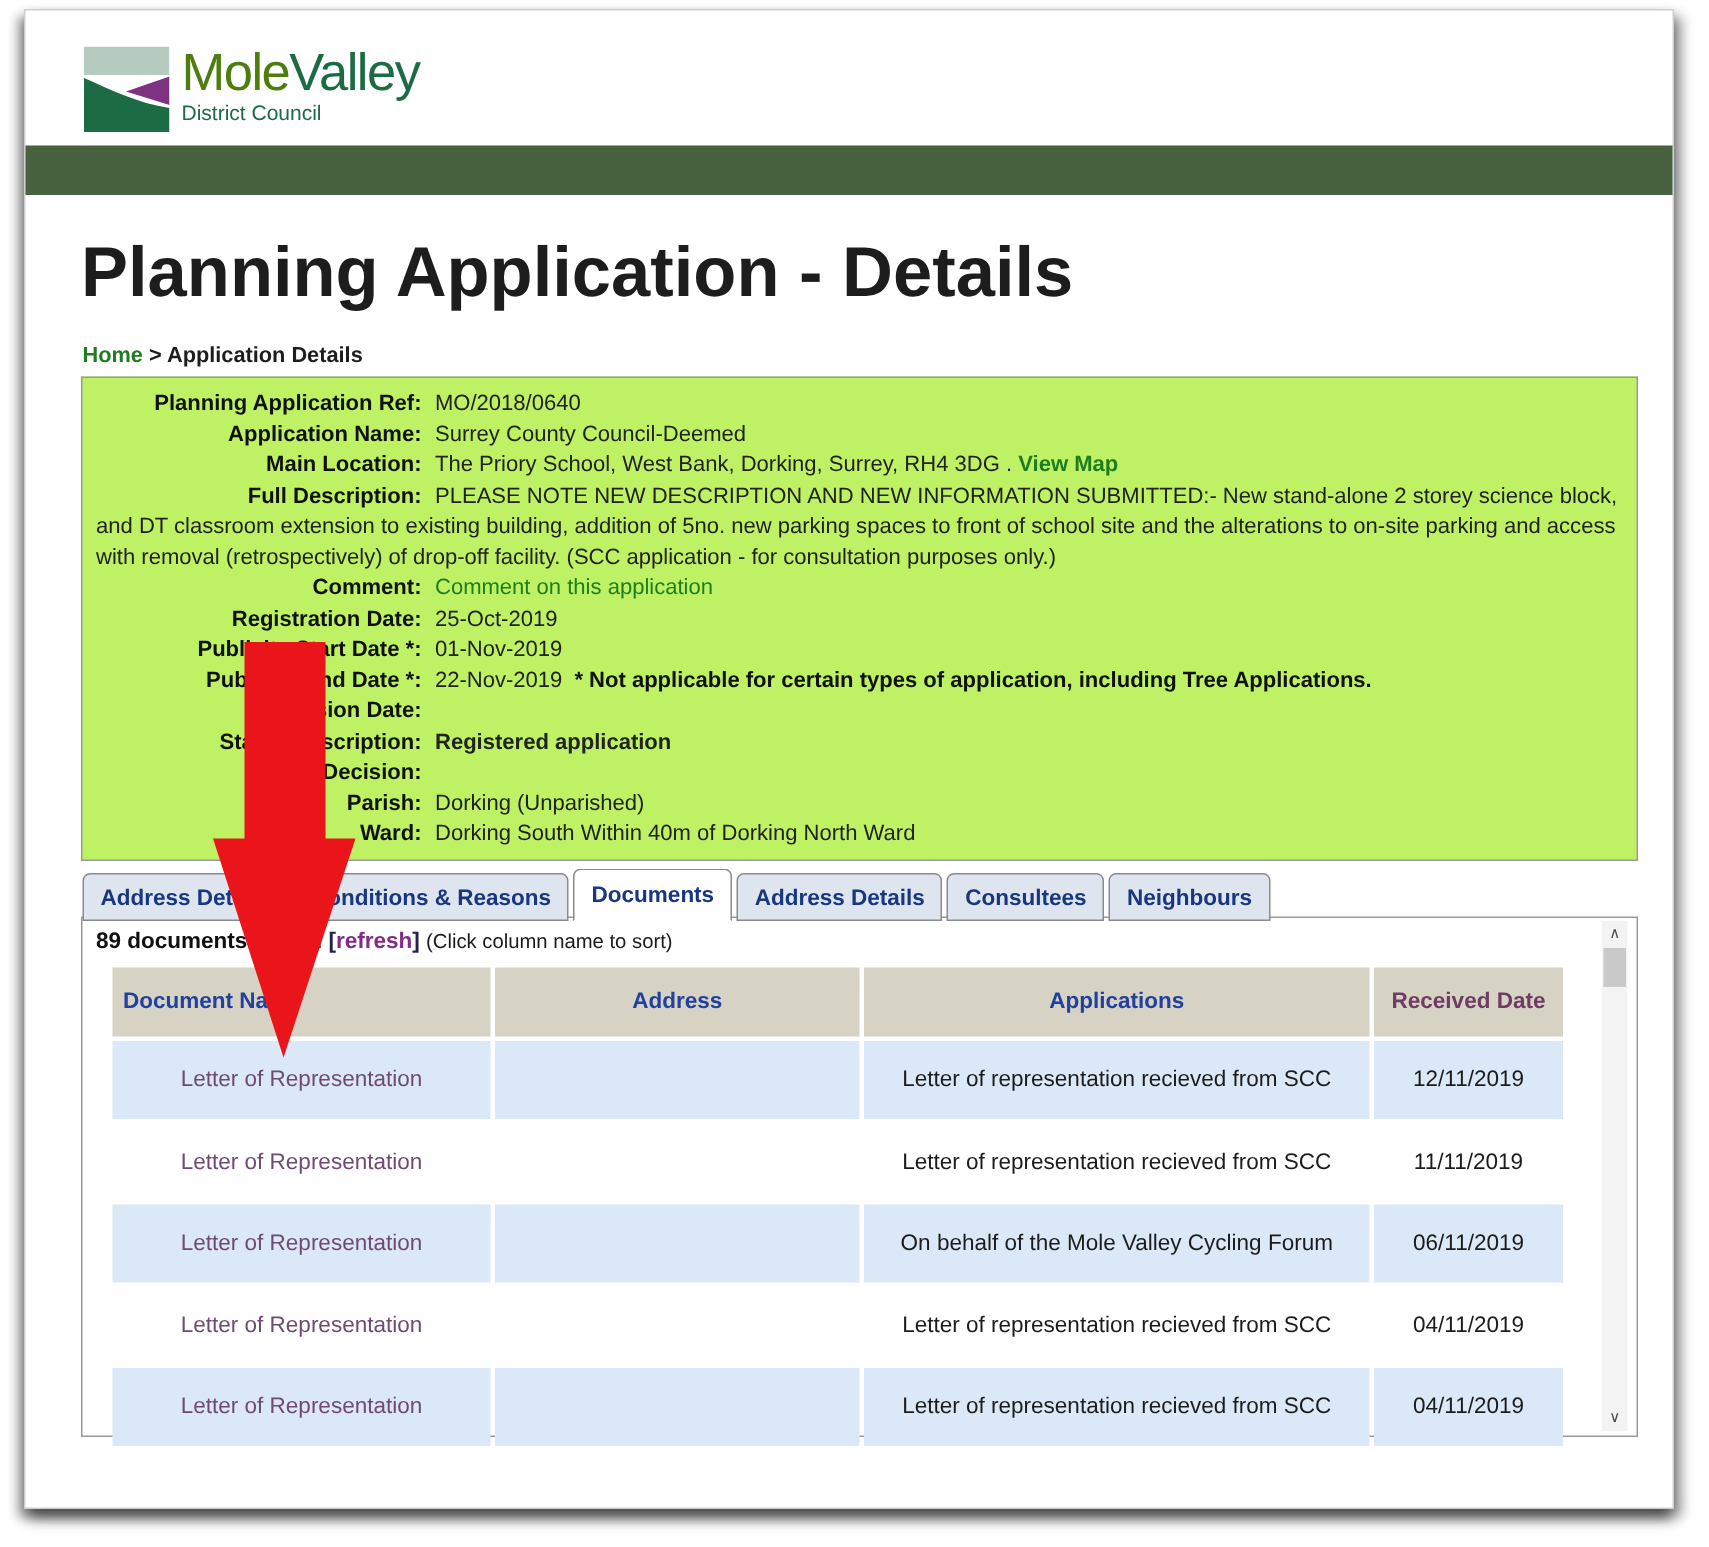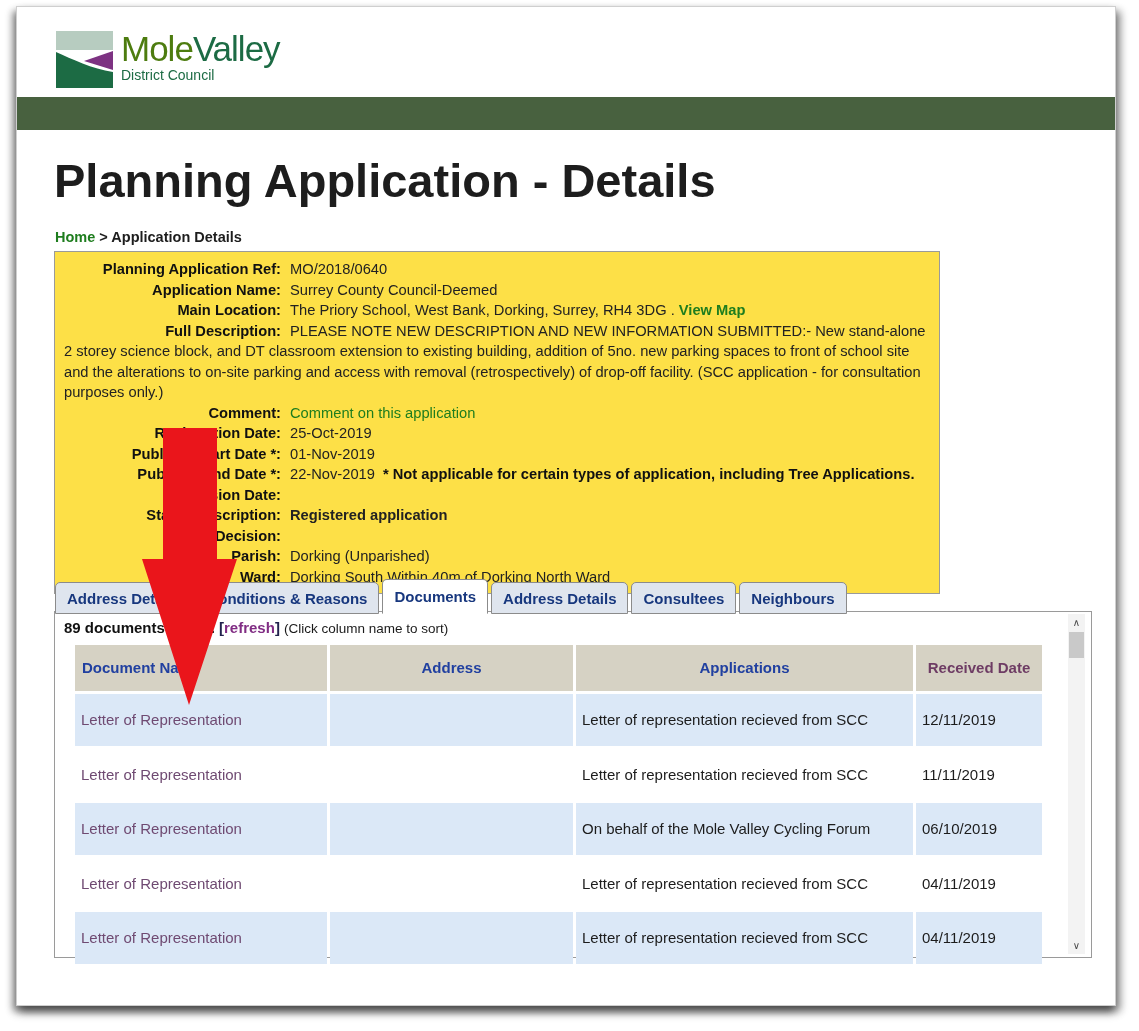--- a/index.html
+++ b/index.html
@@ -20,22 +20,22 @@
   .logo-sub { font-size: 14px; color: #1c6b44; margin-top: 2px; }
 
   .green-bar { position: absolute; left: 0; top: 90px; width: 100%; height: 33px; background: #48613f; }
 
   .page-title { position: absolute; left: 37px; top: 146px; font-size: 47px; font-weight: 700; color: #1d1d1d; letter-spacing: 0; }
 
   .breadcrumb { position: absolute; left: 38px; top: 222px; font-size: 14.5px; font-weight: 700; color: #1d1d1d; }
   .breadcrumb a { color: #1e7d1e; text-decoration: none; }
 
   
-  .details-box { position: absolute; left: 37px; top: 244px; width: 886px; min-height: 316px;
-                 border: 1px solid #9a9a9a; background: #fde047; padding: 7px 9px 6px 9px; }
+  .details-box { position: absolute; left: 37px; top: 244px; width: 1038px; min-height: 316px;
+                 border: 1px solid #9a9a9a; background: #bef264; padding: 7px 9px 6px 9px; }
   .field { font-size: 14.7px; line-height: 20.5px; color: #1f1f1f; }
   .flabel { display: inline-block; width: 226px; text-align: right; font-weight: 700; color: #111;
             padding-right: 9px; vertical-align: top; }
   .fvalue { color: #222; }
   .fvalue.bold { font-weight: 700; }
   .fnote { font-weight: 700; color: #111; margin-left: 8px; }
   a.glink { color: #1e7d1e; text-decoration: none; }
   a.glink.bold { font-weight: 700; }
 
   
@@ -53,21 +53,21 @@
   .docs-count .brk { font-weight: 700; color: #22224d; }
   .docs-count a.refresh { font-weight: 700; color: #812d84; text-decoration: none; }
   .docs-count .hint { font-size: 13.5px; color: #1a1a1a; }
 
   table.docs { position: absolute; left: 17px; top: 30px; width: 970px; table-layout: fixed;
                border-collapse: separate; border-spacing: 3px; font-size: 15px; }
   table.docs th { background: #d6d2c4; height: 46px; font-weight: 700; color: #2140a0; text-align: center;
                   line-height: 1.25; padding: 2px 6px; cursor: pointer; }
   table.docs th.first { text-align: left; padding-left: 7px; }
   table.docs th.recv { color: #6e3c64; }
-  table.docs td { height: 50px; padding: 16px 6px; color: #1c1c1c; text-align: left; line-height: 1.3; }
+  table.docs td { height: 50px; padding: 16px 6px; color: #1c1c1c; text-align: center; line-height: 1.3; }
   table.docs tr.odd td { background: #dbe8f7; }
   table.docs tr.even td { background: #ffffff; }
   td.docname { text-align: left; padding-left: 7px; }
   td.docname a { color: #6f4a72; text-decoration: none; }
 
   
   .vscroll { position: absolute; right: 6px; top: 2px; width: 17px; height: 340px; background: #f3f3f3; }
   .varrow { position: absolute; left: 0; width: 17px; height: 17px; color: #4a4a4a; font-size: 10px;
             text-align: center; line-height: 17px; cursor: pointer; user-select: none; }
   .varrow.up { top: 0; }
@@ -161,21 +161,21 @@
           <tr class="even">
             <td class="docname"><a href="#">Letter of Representation</a></td>
             <td></td>
             <td>Letter of representation recieved from SCC</td>
             <td>11/11/2019</td>
           </tr>
           <tr class="odd">
             <td class="docname"><a href="#">Letter of Representation</a></td>
             <td></td>
             <td>On behalf of the Mole Valley Cycling Forum</td>
-            <td>06/10/2019</td>
+            <td>06/11/2019</td>
           </tr>
           <tr class="even">
             <td class="docname"><a href="#">Letter of Representation</a></td>
             <td></td>
             <td>Letter of representation recieved from SCC</td>
             <td>04/11/2019</td>
           </tr>
           <tr class="odd">
             <td class="docname"><a href="#">Letter of Representation</a></td>
             <td></td>

